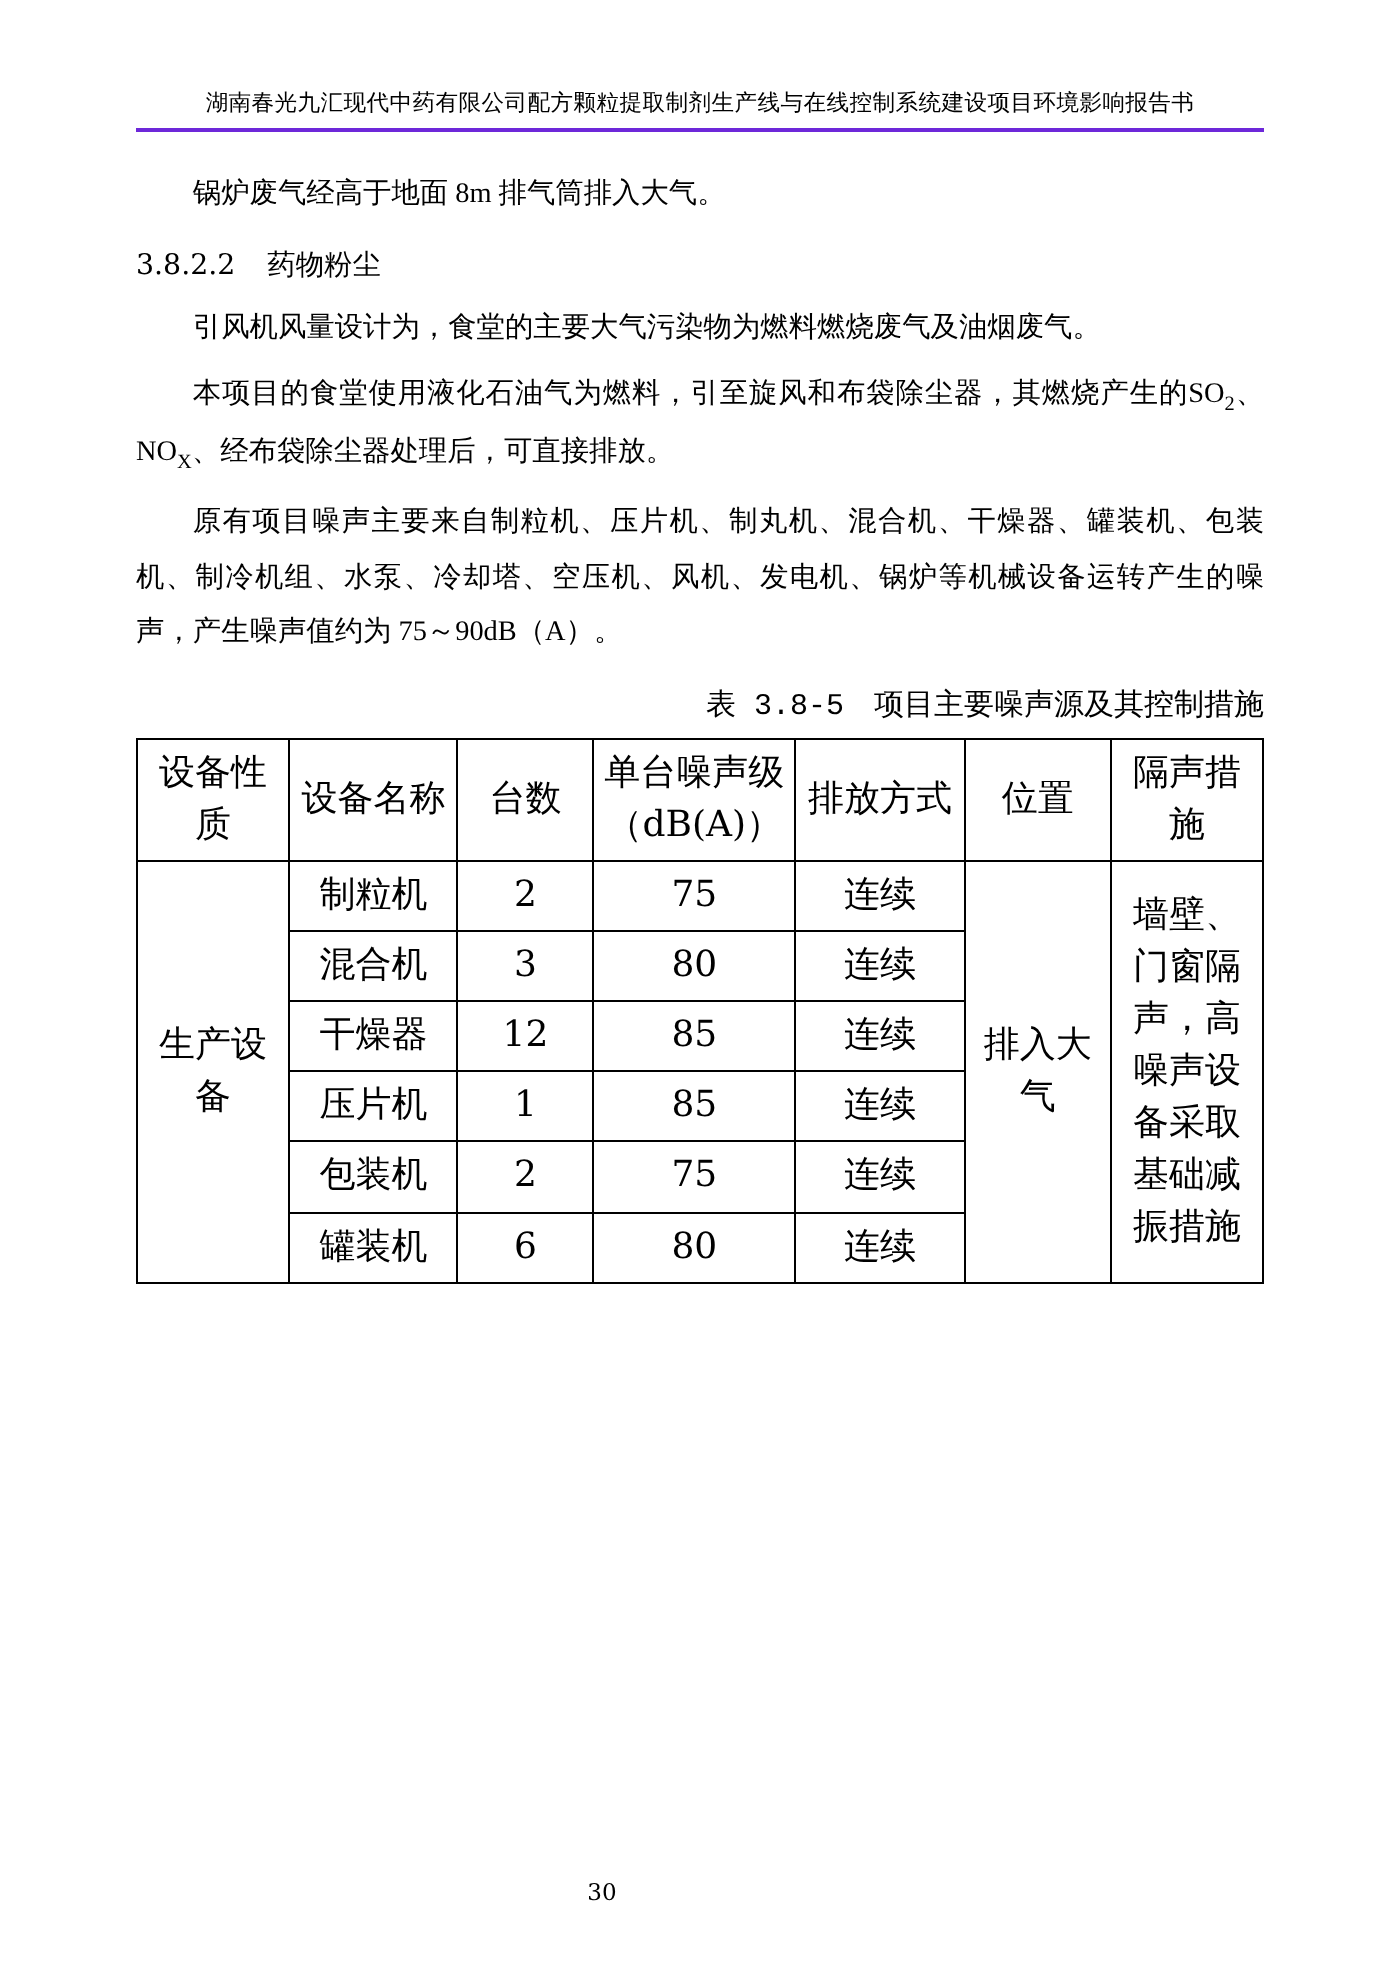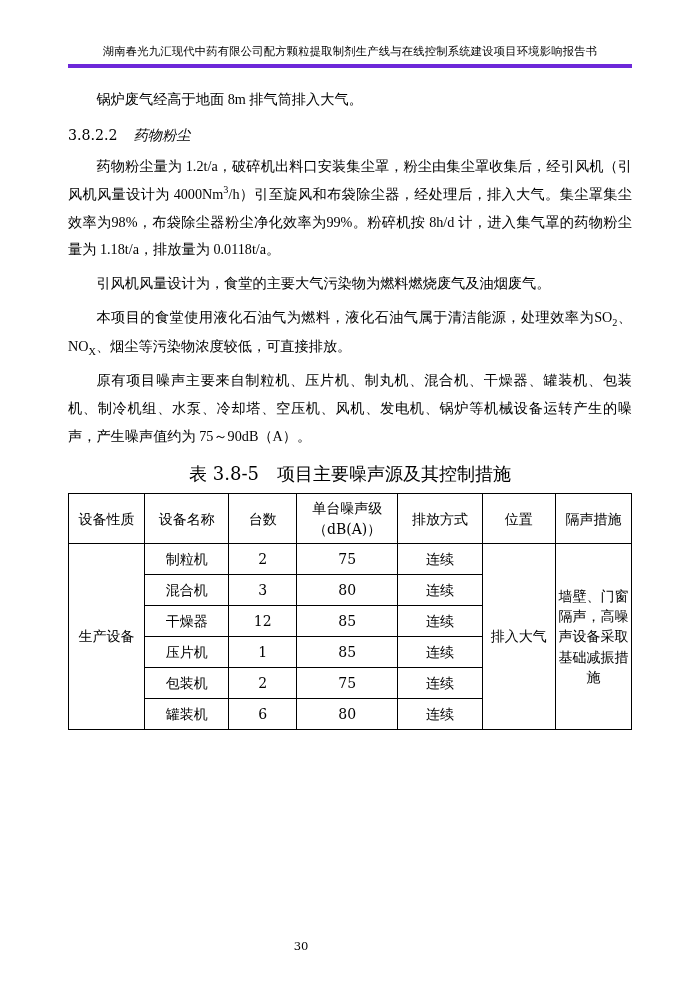--- a/index.html
+++ b/index.html
@@ -20,21 +20,21 @@
     width: 700px;
     height: 989px;
     box-sizing: border-box;
     padding: 44px 68px 0 68px;
   }
   .header {
     font-size: 11.3px;
     text-align: center;
     letter-spacing: 0.2px;
     padding-bottom: 5px;
-    border-bottom: 4px solid #6d28d9;
+    border-bottom: 2px solid #6d28d9;
     margin-bottom: 18px;
     white-space: nowrap;
   }
   p.body-text {
     font-size: 14.2px;
     line-height: 1.95;
     margin: 0 0 6px 0;
     text-align: justify;
     text-indent: 2em;
     font-family: Liberation Serif, serif;
@@ -47,39 +47,39 @@
     font-weight: normal;
     margin: 8px 0 4px 0;
     line-height: 1.9;
   }
   h3.section .num {
     display: inline-block;
   }
   h3.section .ttl {
     display: inline-block;
     margin-left: 16px;
-    font-style: italic;
   }
   .sub {
     vertical-align: sub;
     font-size: 0.72em;
   }
   .sup {
     vertical-align: super;
     font-size: 0.72em;
   }
   .table-caption {
-    font-size: 18px;
-    text-align: center;
+    font-size: 15px;
+    text-align: right;
     margin: 12px 0 7px 0;
+    font-family: Liberation Mono, monospace;
   }
   table.noise {
     border-collapse: collapse;
     width: 100%;
-    font-size: 14px;
+    font-size: 18px;
     table-layout: fixed;
   }
   table.noise td, table.noise th {
     border: 1px solid #000;
     text-align: center;
     vertical-align: middle;
     padding: 4px 2px;
     font-weight: normal;
     line-height: 1.45;
   }
@@ -113,26 +113,25 @@
 
   <div class="header">湖南春光九汇现代中药有限公司配方颗粒提取制剂生产线与在线控制系统建设项目环境影响报告书</div>
 
   <p class="body-text">锅炉废气经高于地面 8m 排气筒排入大气。</p>
 
   <h3 class="section">
     <span class="num">3.8.2.2</span><span class="ttl">药物粉尘</span>
   </h3>
 
 
-  <p class="body-text"><span>药物粉尘量为 1.2t/a，破碎机出料口安装集尘罩，粉尘由集尘罩收集后，经引风机（引风机风量设计为 4000Nm</span><span class="sup">3</span><span>/h）引至旋风和布袋除尘器，经处理后，排入大气。集尘罩集尘效率为98%，布袋除尘器粉尘净化效率为99%。粉碎机按 8h/d 计，进入集气罩的药物粉尘量为 1.18t/a，排放量为 0.0118t/a。</span></p>
 
 
   <p class="body-text">引风机风量设计为，食堂的主要大气污染物为燃料燃烧废气及油烟废气。</p>
 
-  <p class="body-text"><span>本项目的食堂使用液化石油气为燃料，液化石油气属于清洁能源，处理效率为</span><span>SO</span><span class="sub">2</span><span>、NO</span><span class="sub">X</span><span>、烟尘等污染物浓度较低，可直接排放。</span></p>
+  <p class="body-text"><span>本项目的食堂使用液化石油气为燃料，引至旋风和布袋除尘器，其燃烧产生的</span><span>SO</span><span class="sub">2</span><span>、NO</span><span class="sub">X</span><span>、经布袋除尘器处理后，可直接排放。</span></p>
 
 
 
   <p class="body-text tight">原有项目噪声主要来自制粒机、压片机、制丸机、混合机、干燥器、罐装机、包装机、制冷机组、水泵、冷却塔、空压机、风机、发电机、锅炉等机械设备运转产生的噪声，产生噪声值约为 75～90dB（A）。</p>
 
   <div class="table-caption">表 3.8-5　项目主要噪声源及其控制措施</div>
 
   <table class="noise">
     <colgroup>
       <col class="col1">

